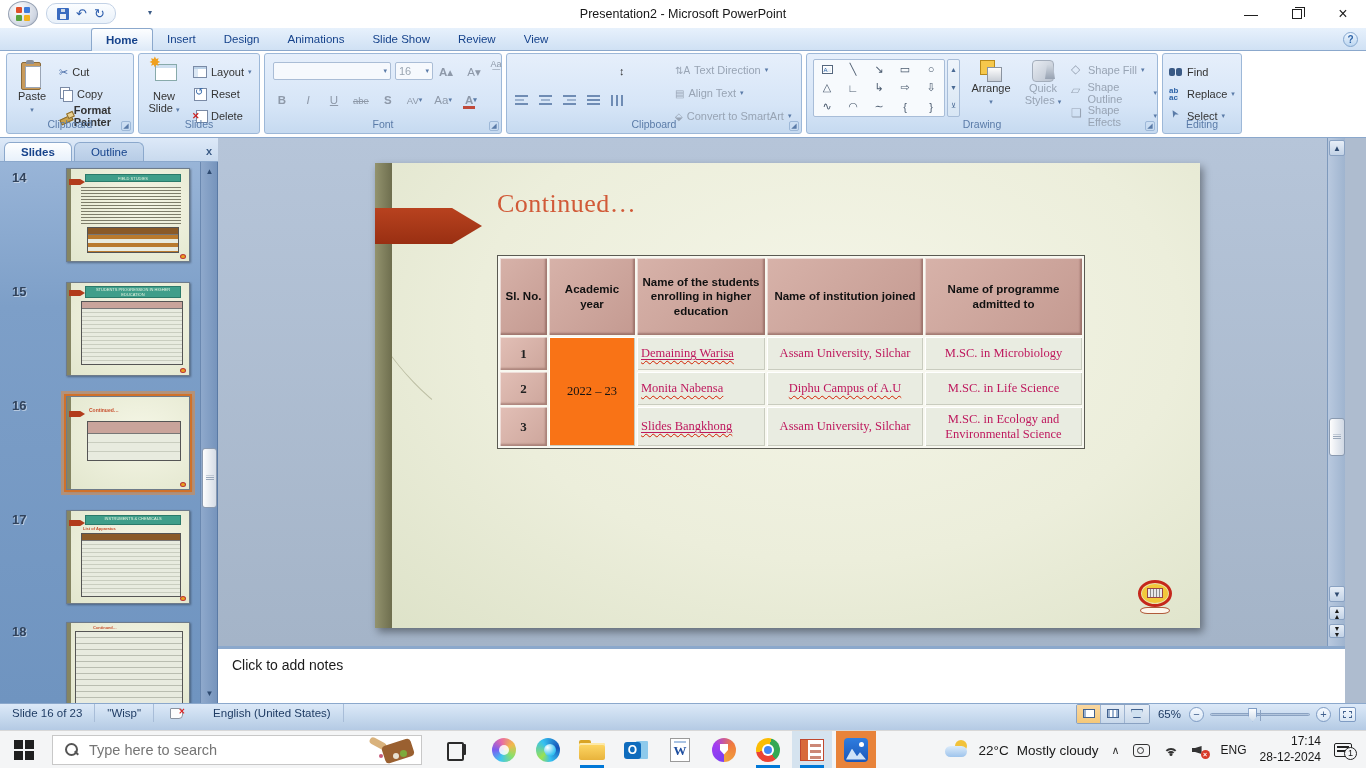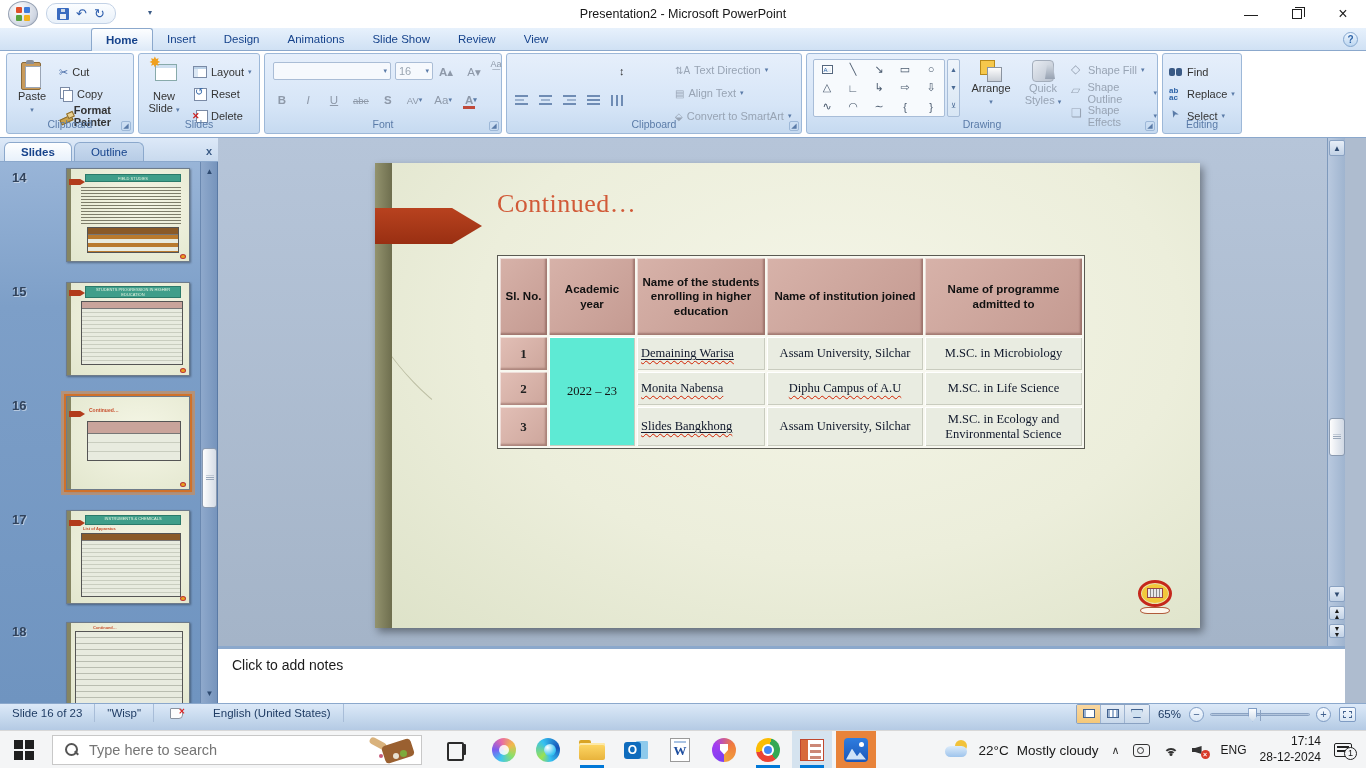--- a/index.html
+++ b/index.html
@@ -165,23 +165,23 @@
   .ptable-wrap { position:absolute; left:122px; top:92px; }
   .ptable { border-collapse:separate; border-spacing:2px; background:#f8f8f0; border:1px solid #5a5a52; table-layout:fixed; }
   .ptable td, .ptable th { overflow:hidden; }
   .hcell { background:linear-gradient(135deg,#d7b2a9,#c49a91);
     box-shadow:inset 1px 1px 0 rgba(255,255,255,.55), inset -2px -2px 2px rgba(96,56,48,.4);
     color:#111; font-size:11.5px; font-weight:600; text-align:center; padding:2px 3px; line-height:1.25; font-family:"Liberation Sans",sans-serif; }
   .ncell { background:linear-gradient(135deg,#e2bfb6,#cda69c);
     box-shadow:inset 1px 1px 0 rgba(255,255,255,.5), inset -2px -2px 2px rgba(96,56,48,.35);
     text-align:center; font-family:"Liberation Serif",serif; font-size:13px; font-weight:bold; color:#222; }
   .bcell { background:#e9ece1; box-shadow:inset 1px 1px 0 #fff, inset -1px -1px 0 #c9ccbf;
-    font-family:"Liberation Serif",serif; font-size:12.5px; color:#0f172a; padding:2px 4px; text-align:center; line-height:1.2; }
+    font-family:"Liberation Serif",serif; font-size:12.5px; color:#be185d; padding:2px 4px; text-align:center; line-height:1.2; }
   .bcell.left { text-align:left; }
-  .ycell { background:#5eead4; box-shadow:inset 1px 1px 0 #fff, inset -1px -1px 0 #c9ccbf;
+  .ycell { background:#f97316; box-shadow:inset 1px 1px 0 #fff, inset -1px -1px 0 #c9ccbf;
     font-family:"Liberation Serif",serif; font-size:12.5px; color:#141414; text-align:center;margin-left:20px; }
   .u-solid { text-decoration:underline; text-underline-offset:2px; }
   .u-wavy { text-decoration:underline wavy #d22000; text-decoration-thickness:1px; text-underline-offset:3px; }
 
   
   .vscroll { position:absolute; right:0; top:0; width:18px; height:565px; background:linear-gradient(90deg,#b9c9df,#9fb4cf); border-left:1px solid #7e99bc; }
   .vs-btn { position:absolute; left:1px; width:16px; height:16px; text-align:center; font-size:8px; color:#2e4a70; line-height:16px;
     background:linear-gradient(#e7eef7,#c2d2e6); border:1px solid #8aa2c2; border-radius:2px; }
   .vs-thumb { position:absolute; left:1px; width:16px; border-radius:3px; background:linear-gradient(90deg,#fdfdfd,#d0d8e4); border:1px solid #8a9ab0; }
   .dblarrow { font-size:7px; line-height:6px; color:#1a1a1a; letter-spacing:0; }

